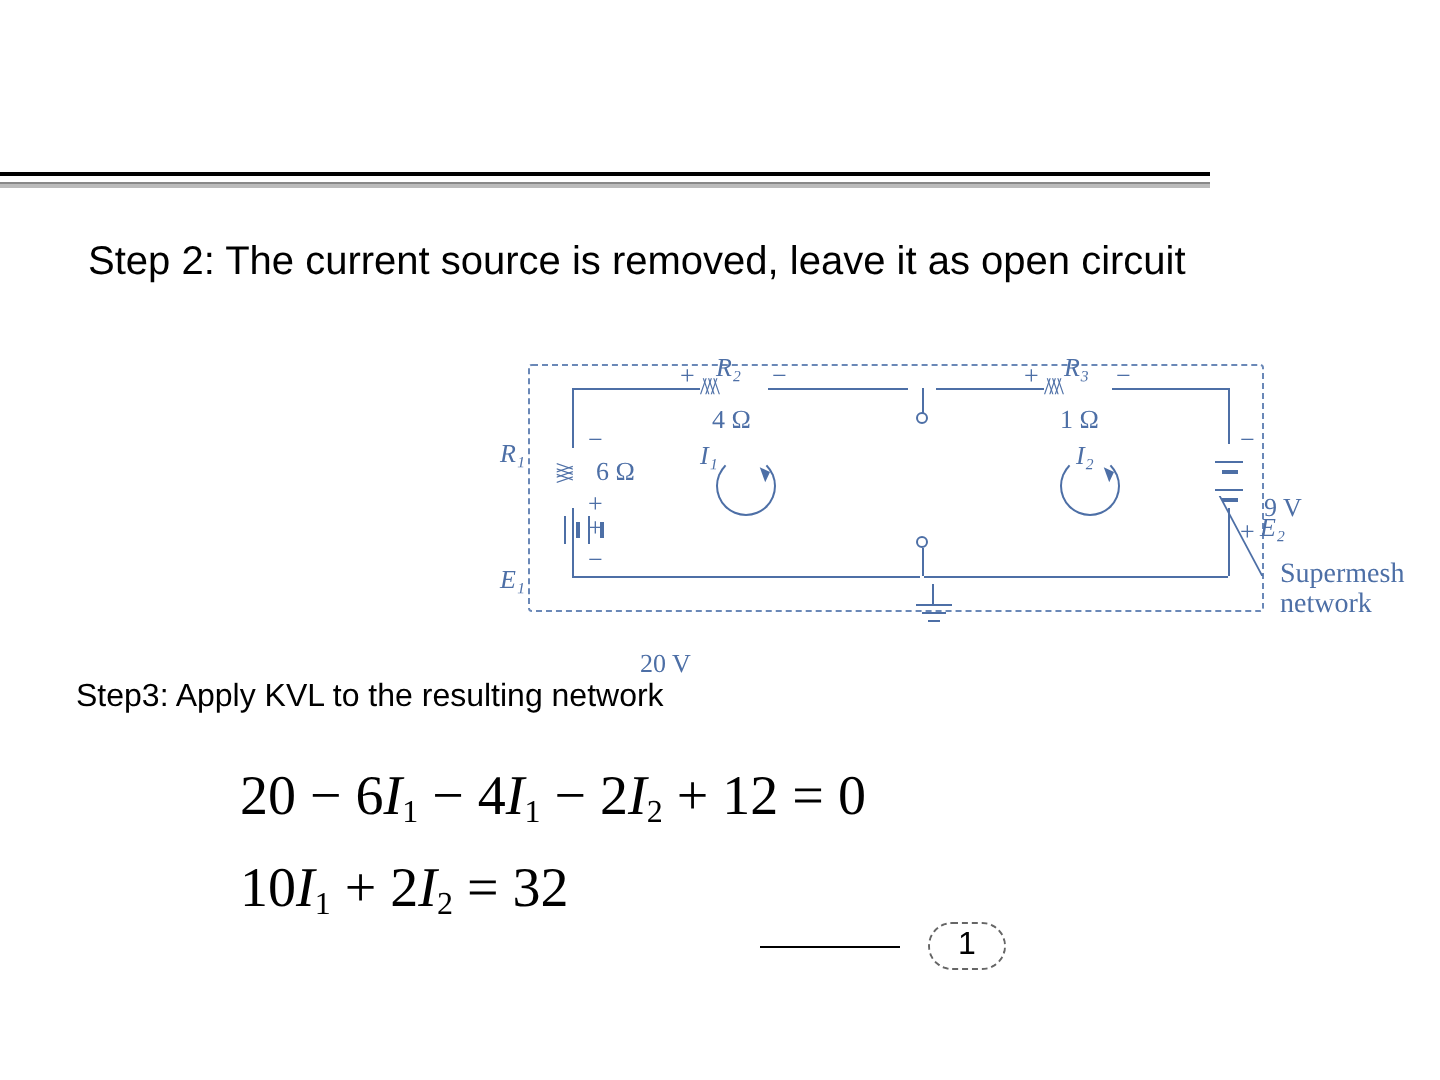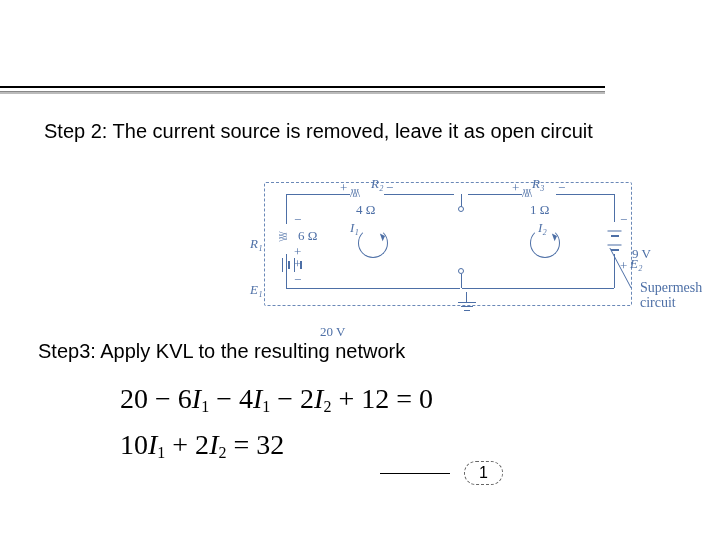--- a/index.html
+++ b/index.html
@@ -91,21 +91,21 @@
   .circuit .batt { position:absolute; }
   .circuit .batt .long{ position:absolute; width:0; height:14px; border-left:1px solid #4d6fa6; }
   .circuit .batt .short{ position:absolute; width:0; height:8px; border-left:2px solid #4d6fa6; }
   .circuit .opendot{
     position:absolute; width:6px; height:6px; border:1px solid #4d6fa6; border-radius:50%; background:#fff;
   }
   .step3 {
     position: absolute;
     top: 340px;
     left: 38px;
-    font-size: 20px;
+    font-size: 16px;
   }
   .eqns {
     position: absolute;
     top: 376px;
     left: 120px;
     font-family: "Times New Roman", serif;
     font-size: 28px;
     line-height: 1.65;
   }
   .eqns .sub { font-size: 16px; vertical-align: -4px; }
@@ -190,25 +190,25 @@
 
   <div class="loop" style="left:104px; top:52px;"></div>
   <div class="loop" style="left:276px; top:52px;"></div>
 
   <div class="ground">
     <div class="g1"></div>
       <div class="g2"></div>
       <div class="g3"></div>
   </div>
 
-  <span class="lbl ital" style="left:104px; top:0;margin-left:13px;">R₂</span>
+  <span class="lbl ital" style="left:104px; top:0;">R₂</span>
   <span class="lbl" style="left:102px; top:26px;">4 Ω</span>
   <span class="lbl ital" style="left:278px; top:0;">R₃</span>
   <span class="lbl" style="left:276px; top:26px;">1 Ω</span>
-  <span class="lbl ital" style="left:-4px; top:60px;">R₁</span>
+  <span class="lbl ital" style="left:-4px; top:43px;">R₁</span>
   <span class="lbl" style="left:44px; top:52px;">6 Ω</span>
   <span class="lbl ital" style="left:-4px; top:106px;">E₁</span>
   <span class="lbl" style="left:66px; top:106px;margin-top:42px;">20 V</span>
   <span class="lbl ital" style="left:376px; top:56px;margin-top:24px;">E₂</span>
   <span class="lbl" style="left:378px; top:70px;">9 V</span>
 
   <span class="lbl" style="left:86px; top:4px;">+</span>
   <span class="lbl" style="left:132px; top:4px;">−</span>
 
   <span class="lbl" style="left:258px; top:4px;">+</span>
@@ -222,21 +222,21 @@
 
   <span class="lbl" style="left:366px; top:36px;">−</span>
   <span class="lbl" style="left:366px; top:82px;">+</span>
 
   <span class="lbl ital" style="left:96px; top:44px;">I₁</span>
   <span class="lbl ital" style="left:284px; top:44px;">I₂</span>
 </div>
 
 <div class="supermesh-line"></div>
 <div class="supermesh-lbl">
-  <span>Supermesh circuit</span>
+  <span>Supermesh network</span>
 </div>
 
 <div class="step3">Step3: Apply KVL to the resulting network</div>
 
 <div class="eqns">
   <div>
     20 − 6<span style="font-style:italic">I</span><span class="sub">1</span>
     − 4<span style="font-style:italic">I</span><span class="sub">1</span>
     − 2<span style="font-style:italic">I</span><span class="sub">2</span>
     + 12 = 0

